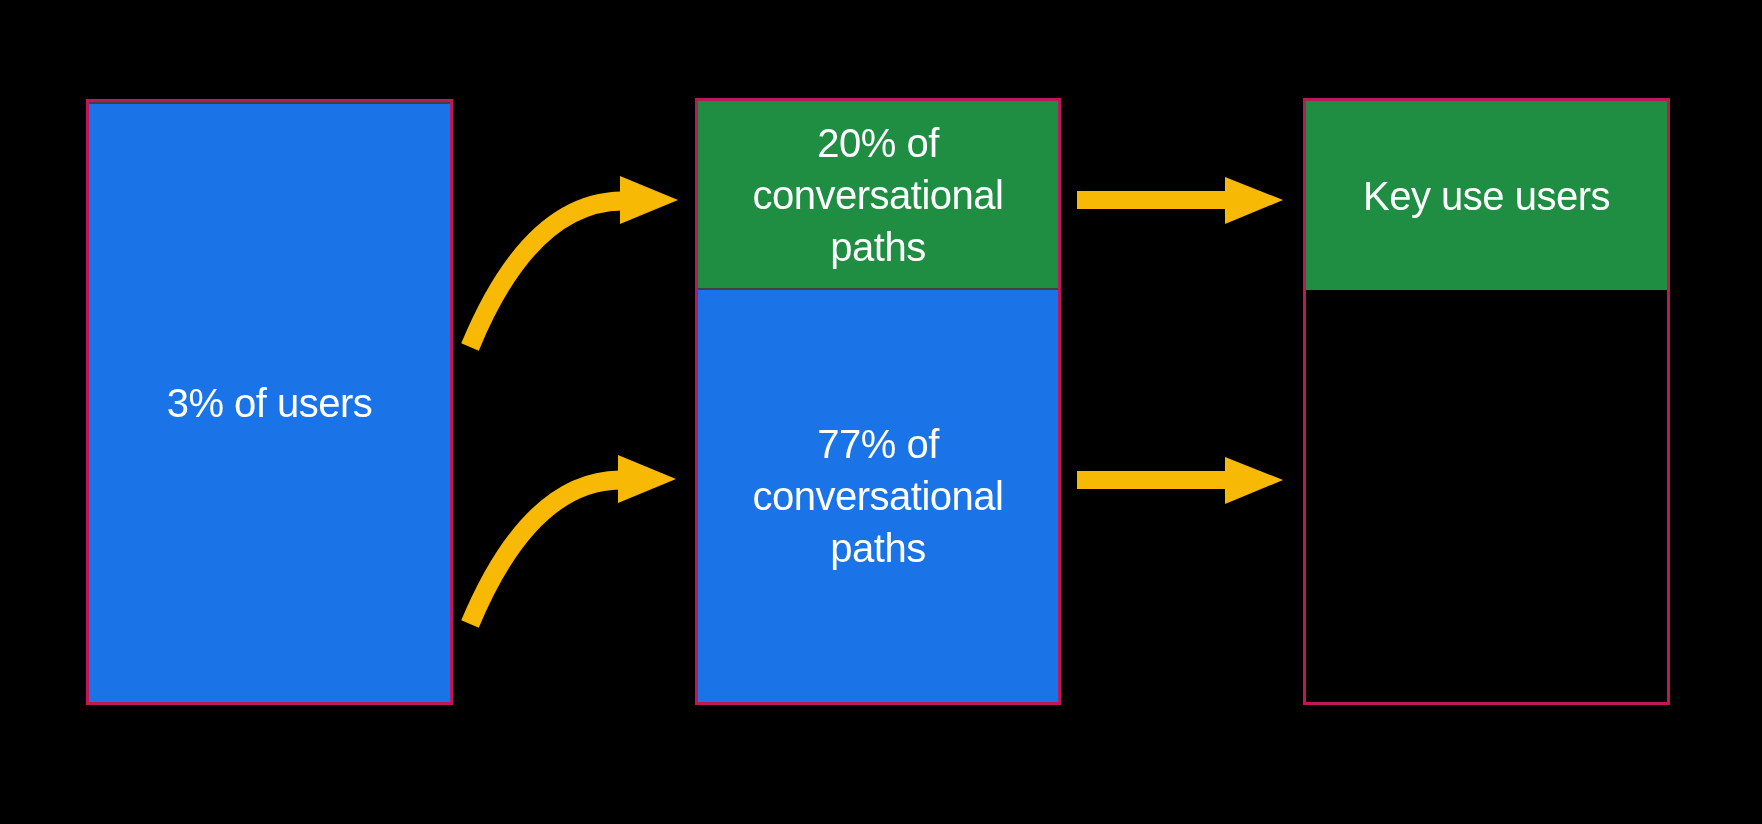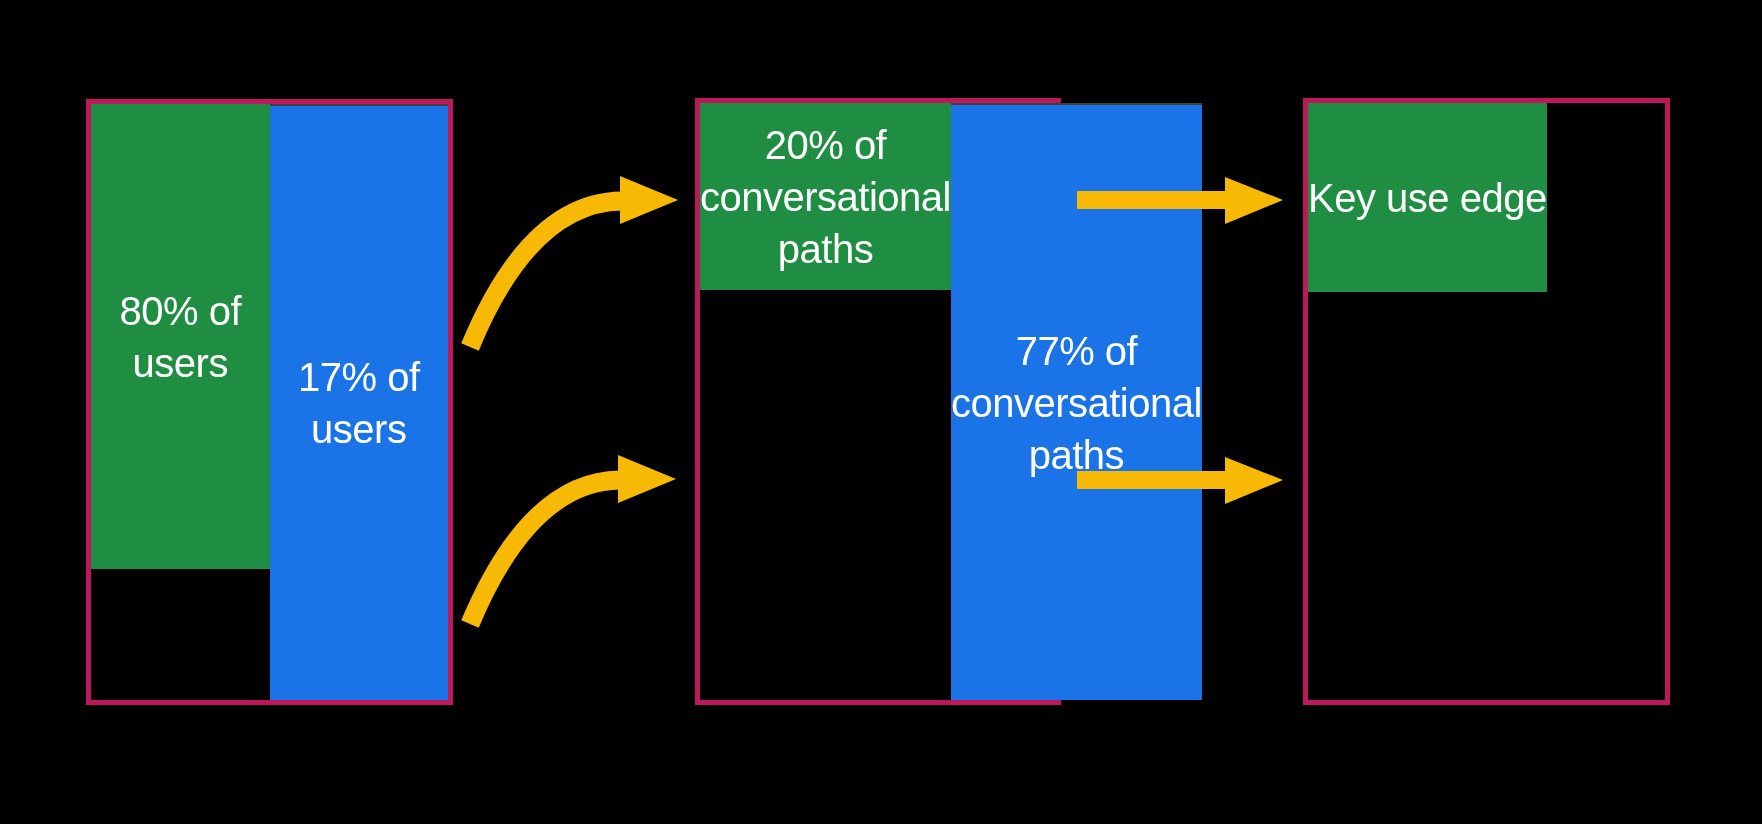--- a/index.html
+++ b/index.html
@@ -11,22 +11,22 @@
     position: relative;
     width: 1762px;
     height: 824px;
     background: #000000;
     overflow: hidden;
     font-family: "Liberation Sans", "DejaVu Sans", sans-serif;
   }
   .column {
     position: absolute;
     display: flex;
-    flex-direction: row;
-    border: 5px solid #be185d;
+    flex-direction: column;
+    border: 3px solid #be185d;
     box-sizing: border-box;
   }
   .col-users  { left: 86px;   top: 99px; width: 367px; height: 606px; }
   .col-paths  { left: 695px;  top: 98px; width: 366px; height: 607px; }
   .col-cases  { left: 1303px; top: 98px; width: 367px; height: 607px; }
   .segment {
     display: flex;
     align-items: center;
     justify-content: center;
     box-sizing: border-box;
@@ -53,44 +53,41 @@
     height: 824px;
     pointer-events: none;
   }
 </style>
 </head>
 <body>
 
 <div class="canvas">
 
   <div class="column col-users">
-    <div class="segment green">
-      <div class="seg-label">80% of users</div>
-    </div>
     <div class="segment blue">
-      <div class="seg-label">17% of users</div>
+      <div class="seg-label">3% of users</div>
     </div>
   </div>
 
   <div class="column col-paths">
     <div class="segment green">
       <div class="seg-label">20% of
 conversational
 paths</div>
     </div>
     <div class="segment blue">
       <div class="seg-label">77% of
 conversational
 paths</div>
     </div>
   </div>
 
   <div class="column col-cases">
     <div class="segment green">
-      <div class="seg-label">Key use edge</div>
+      <div class="seg-label">Key use users</div>
     </div>
   </div>
 
   <svg class="arrows-layer" viewBox="0 0 1762 824" xmlns="http://www.w3.org/2000/svg" aria-hidden="true">
 
     <g>
       <path d="M 470 347 Q 530 202 622 201" fill="none" stroke="#f8b904" stroke-width="19"></path>
       <polygon points="620,176 678,200 620,224" fill="#f8b904"></polygon>
     </g>
 

